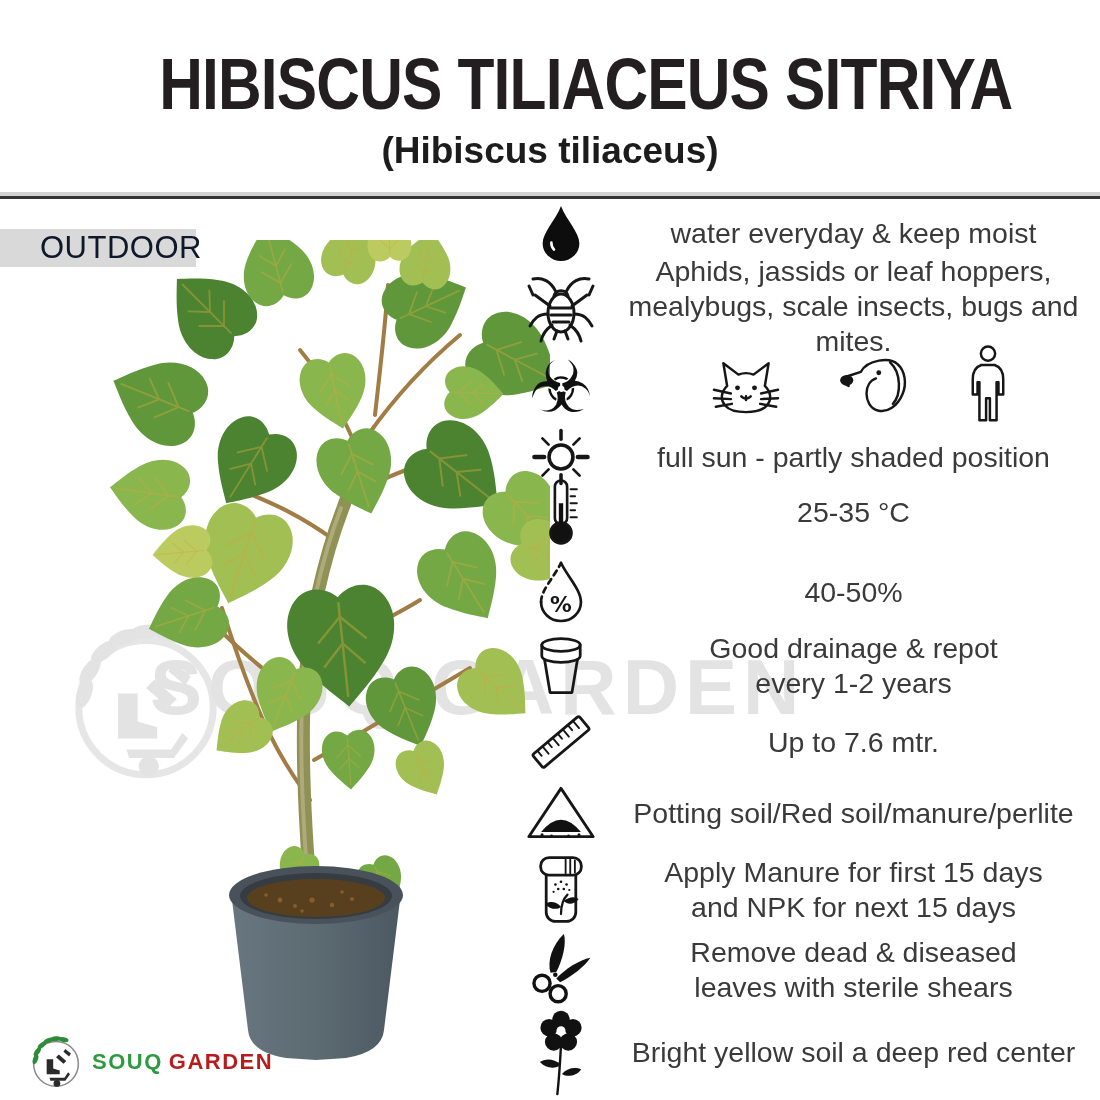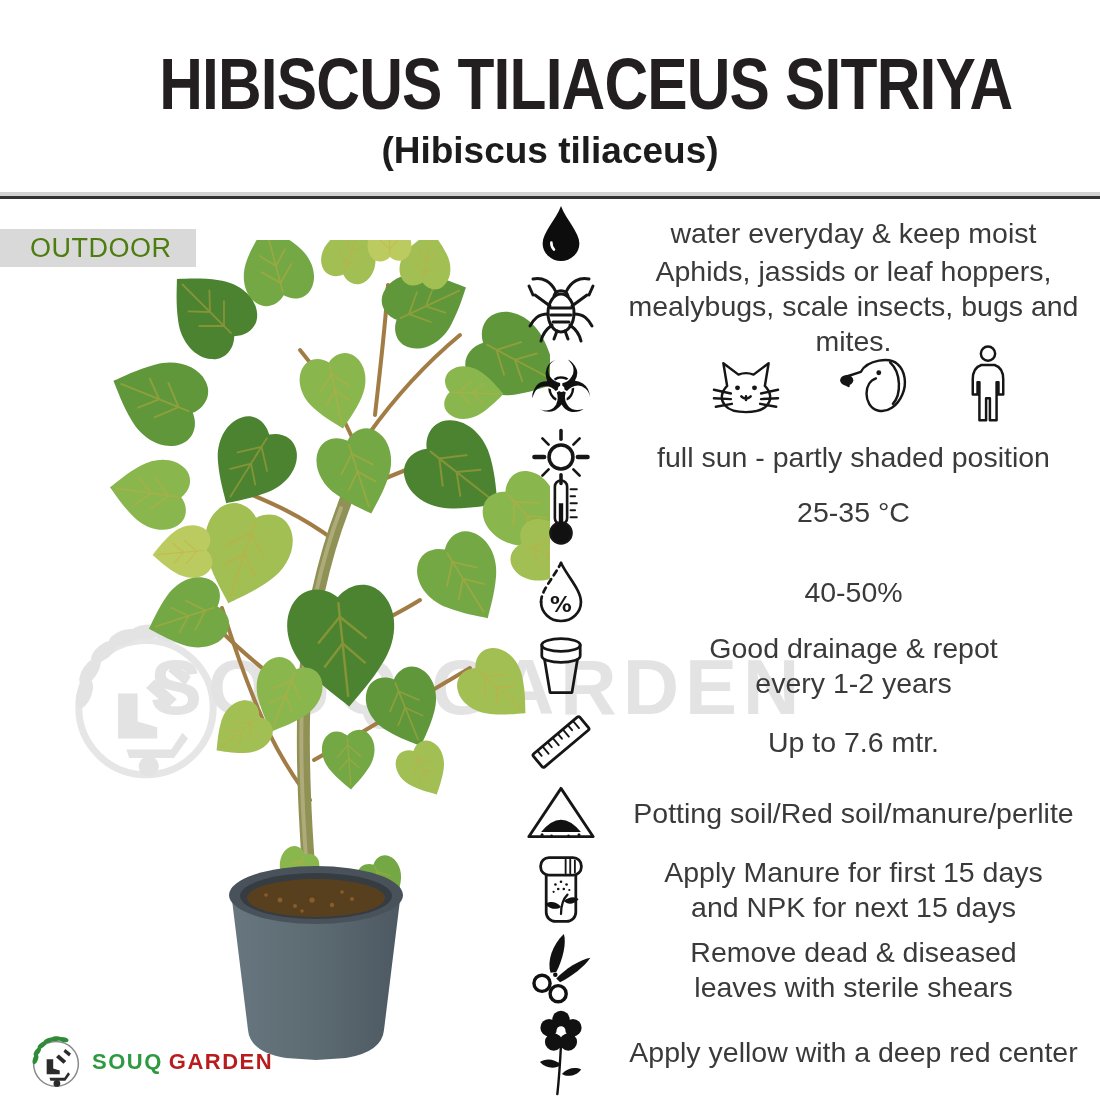--- a/index.html
+++ b/index.html
@@ -11,21 +11,21 @@
   .title{display:inline-block;font-size:72px;font-weight:800;color:#231f20;letter-spacing:-1px;
          white-space:nowrap;transform:scaleX(.84);transform-origin:center;line-height:1;}
   .subtitle{position:absolute;top:130px;left:0;width:1100px;text-align:center;font-size:37px;
             font-weight:600;color:#1c1c1c;z-index:3;}
   .rule-light{position:absolute;top:192px;left:0;width:1100px;height:4px;background:#d2d2d2;z-index:3;}
   .rule-dark{position:absolute;top:196px;left:0;width:1100px;height:3px;background:#333;z-index:3;}
 
   
   .badge{position:absolute;top:229px;left:0;width:196px;height:38px;background:#d9d9d9;
          display:flex;align-items:center;z-index:3;}
-  .badge span{padding-left:30px;font-size:27px;font-weight:500;letter-spacing:.5px;color:#4d7c0f;}
+  .badge span{padding-left:40px;font-size:31px;font-weight:500;letter-spacing:.5px;color:#0f172a;}
 
   
   .wm-text{position:absolute;left:150px;top:642px;font-size:78px;font-weight:700;letter-spacing:6px;
            color:#e3e3e3;z-index:0;white-space:nowrap;}
   .wm-emblem{position:absolute;left:62px;top:618px;z-index:0;}
 
   
   .plant{position:absolute;left:90px;top:240px;z-index:1;}
 
   
@@ -379,21 +379,21 @@
               <circle cx="38" cy="37" r="9.5"></circle>
               <circle cx="43" cy="21.5" r="9.5"></circle>
    <path d="M30,62 C22,55 13,55 7,59 C13,66 24,67 30,62 Z"></path>
               <path d="M31,72 C37,65 46,64 52,67 C47,74 37,76 31,72 Z"></path>
             </g>
    <circle cx="30" cy="25" r="5" fill="#fff"></circle>
    <path d="M30,40 C29,60 28,76 26,94" fill="none" stroke="#111" stroke-width="2.6" stroke-linecap="round"></path>
           </svg>
         </div>
         <div class="text-cell">
-          <div class="line">Apply yellow with a deep red center</div>
+          <div class="line">Bright yellow soil a deep red center</div>
         </div>
       </div>
     </div>
 
   <div class="logo">
     <svg width="56" height="56" viewBox="0 0 60 60">
       <circle cx="30" cy="32" r="24" fill="none" stroke="#8a8a8a" stroke-width="1.6"></circle>
       <g fill="#2e8b37">
         <ellipse cx="8" cy="27" rx="5.5" ry="2.6" transform="rotate(-70 8 27)"></ellipse>
         <ellipse cx="10" cy="19" rx="5.5" ry="2.6" transform="rotate(-55 10 19)"></ellipse>

